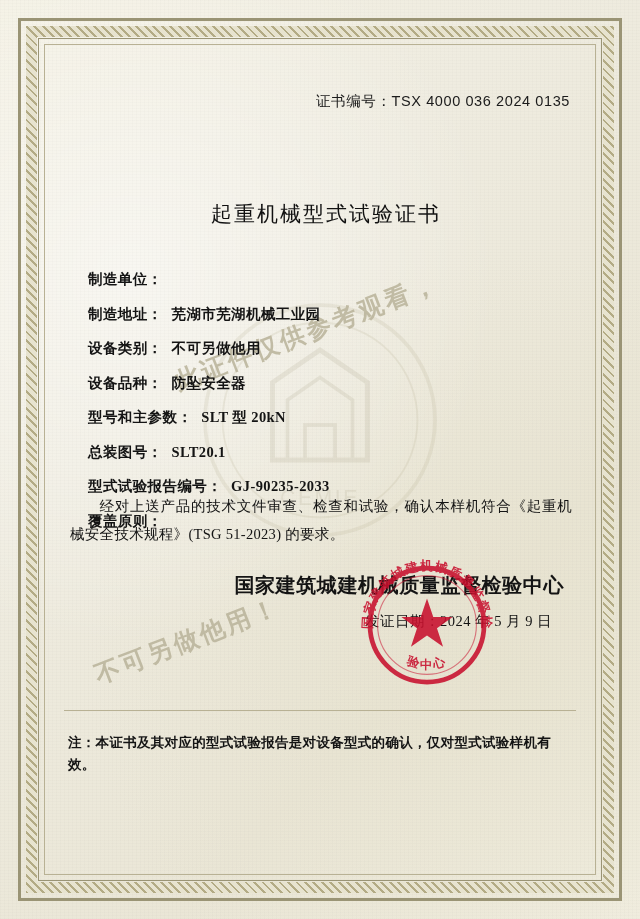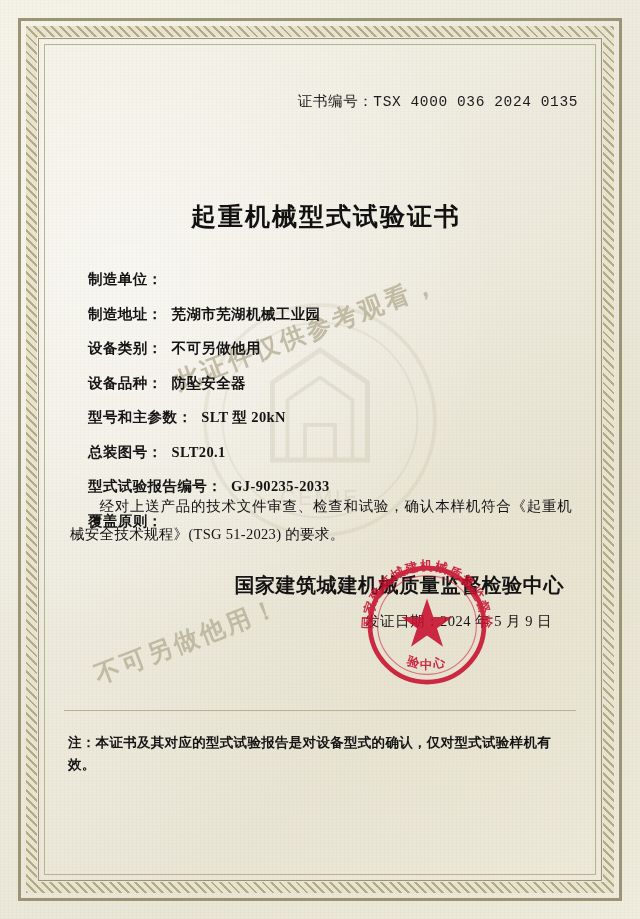--- a/index.html
+++ b/index.html
@@ -131,38 +131,38 @@
   #content {
     position: absolute;
     left: 60px;
     top: 60px;
     right: 60px;
     bottom: 60px;
   }
 
   #cert-number {
     position: absolute;
-    right: 2px;
+    right: 10px;
     top: 32px;
     font-size: 14.5px;
     color: #1b1b1b;
     letter-spacing: 0.6px;
-    font-family: Liberation Mono, monospace;
+    font-family: Liberation Sans, sans-serif;
     white-space: nowrap;
     text-align: center;
   }
 
   #doc-title {
     position: absolute;
     left: 12px;
     right: 0;
     top: 140px;
     text-align: center;
-    font-size: 25px;
-    font-weight: bold;
+    font-size: 21px;
+    font-weight: normal;
     letter-spacing: 2px;
     color: #111;
   }
 
   #fields {
     position: absolute;
     left: 28px;
     right: 10px;
     top: 210px;
   }

